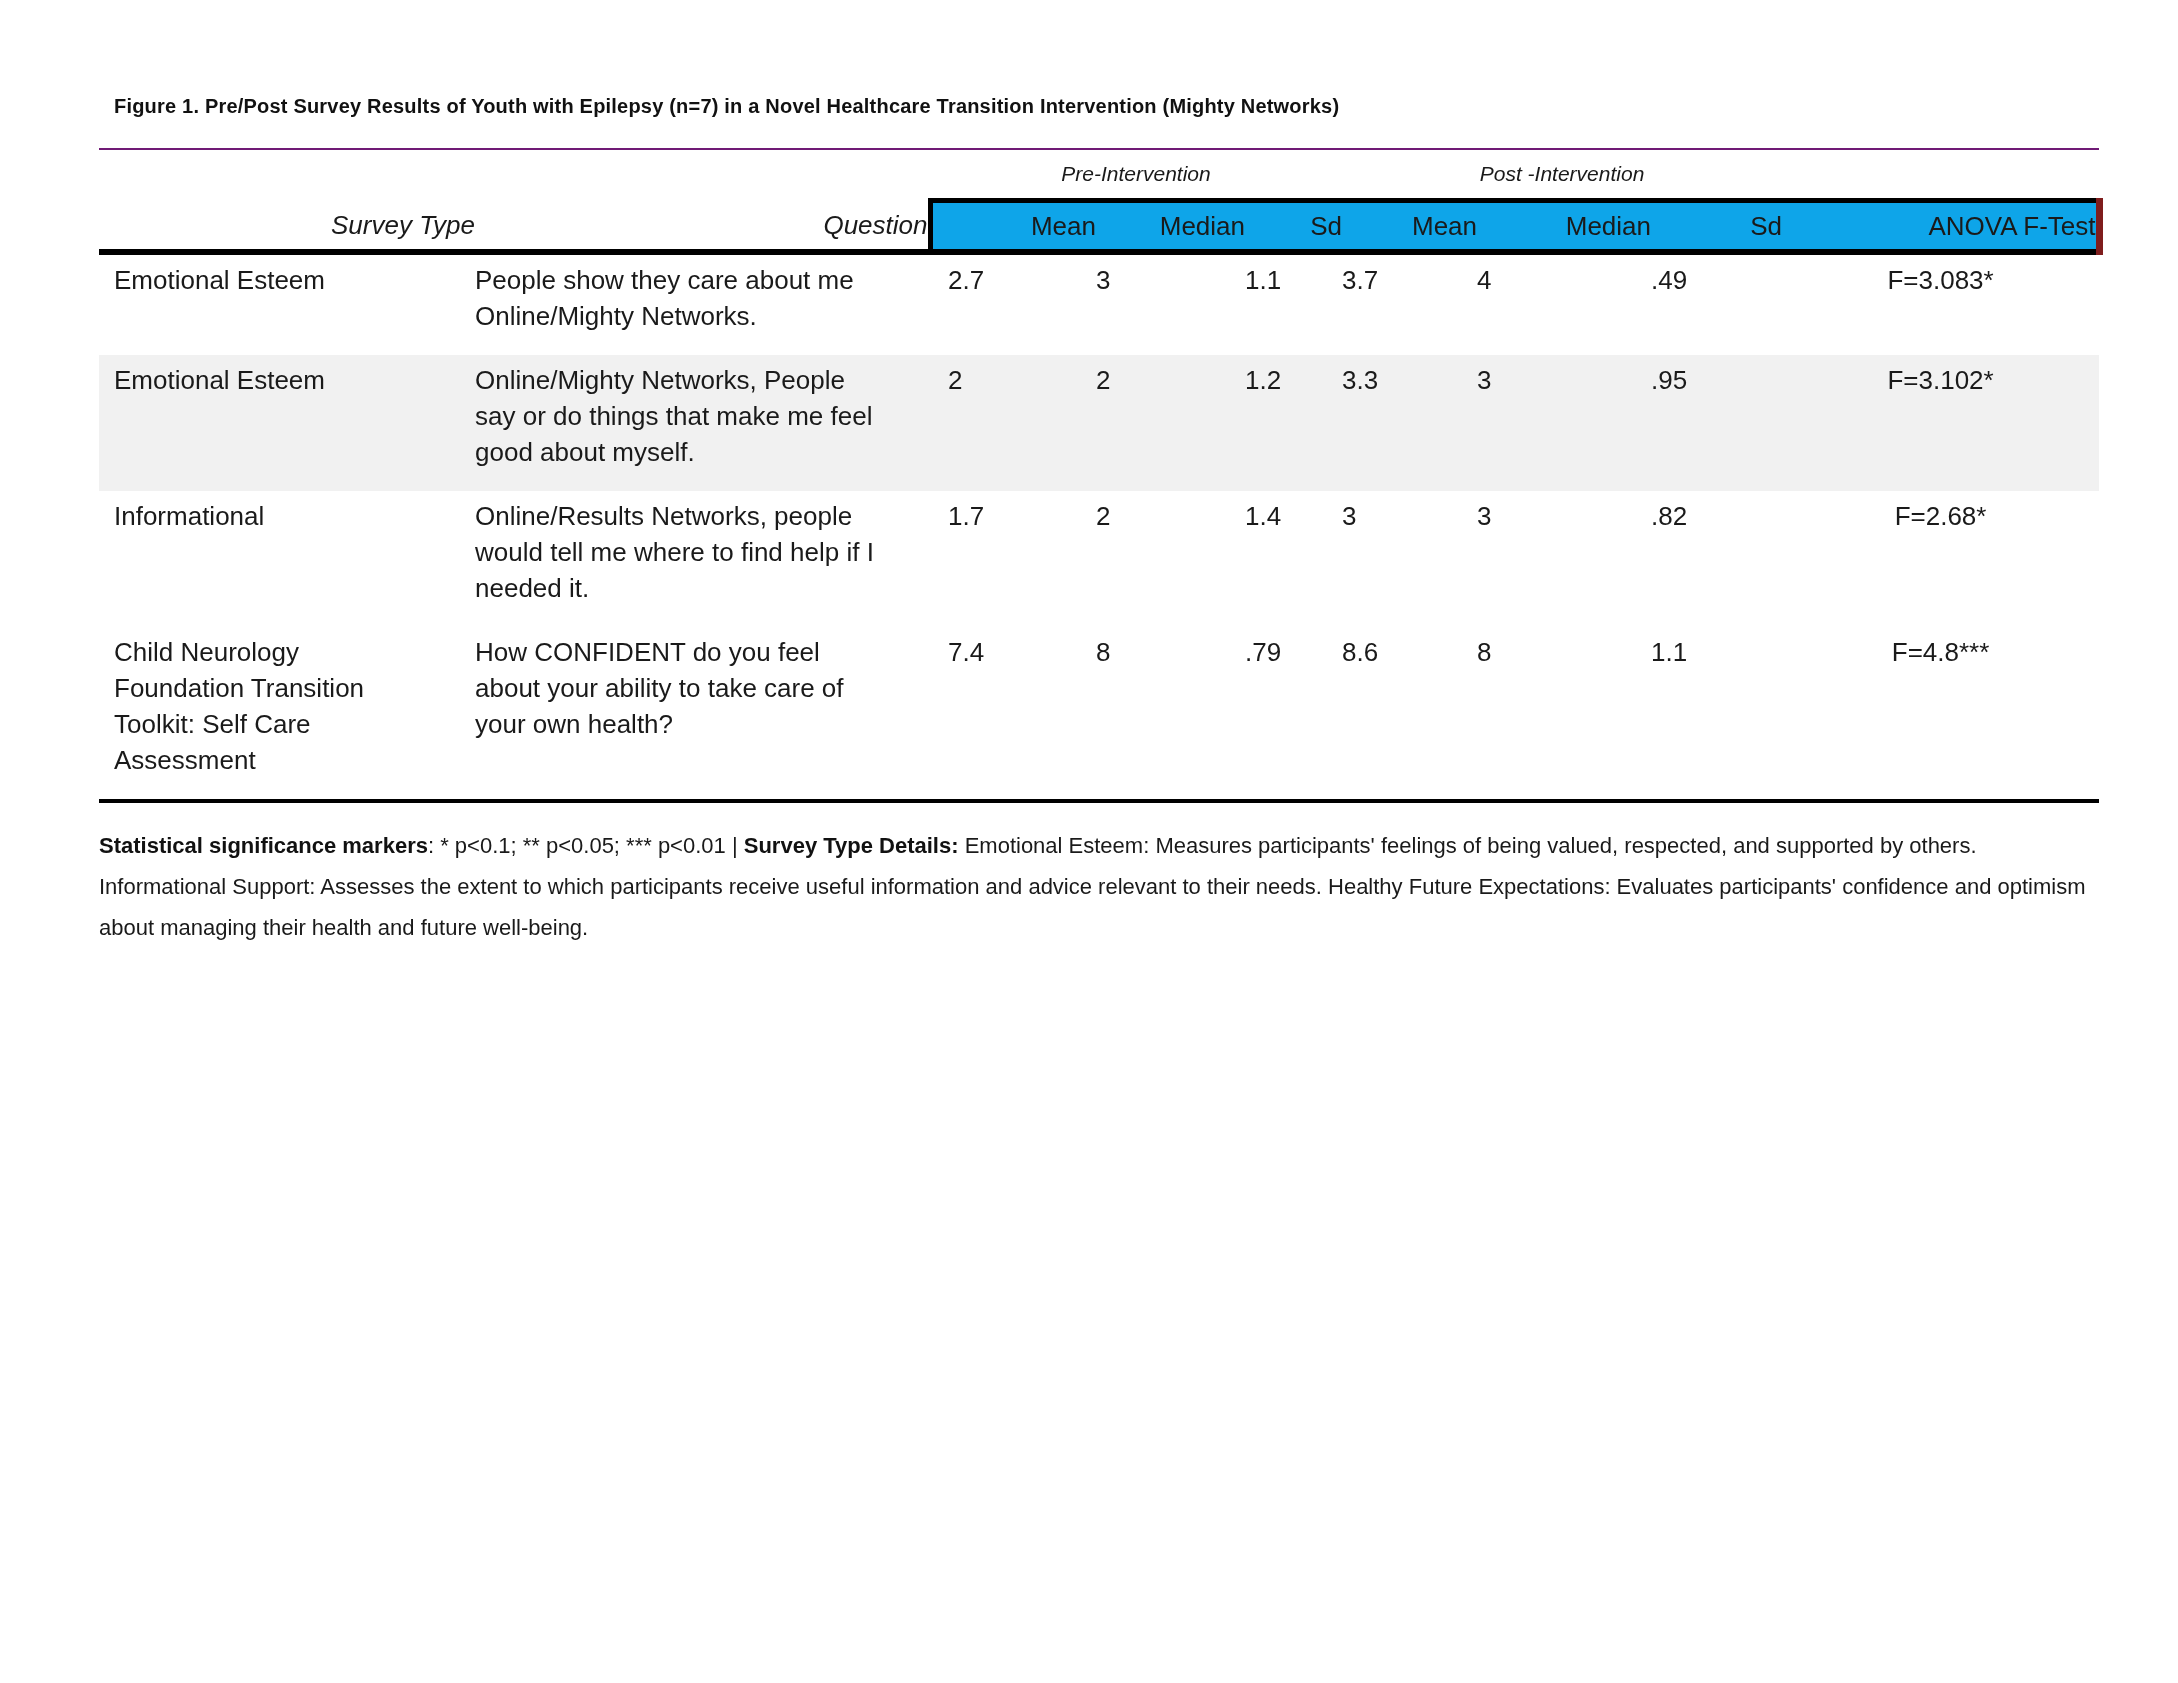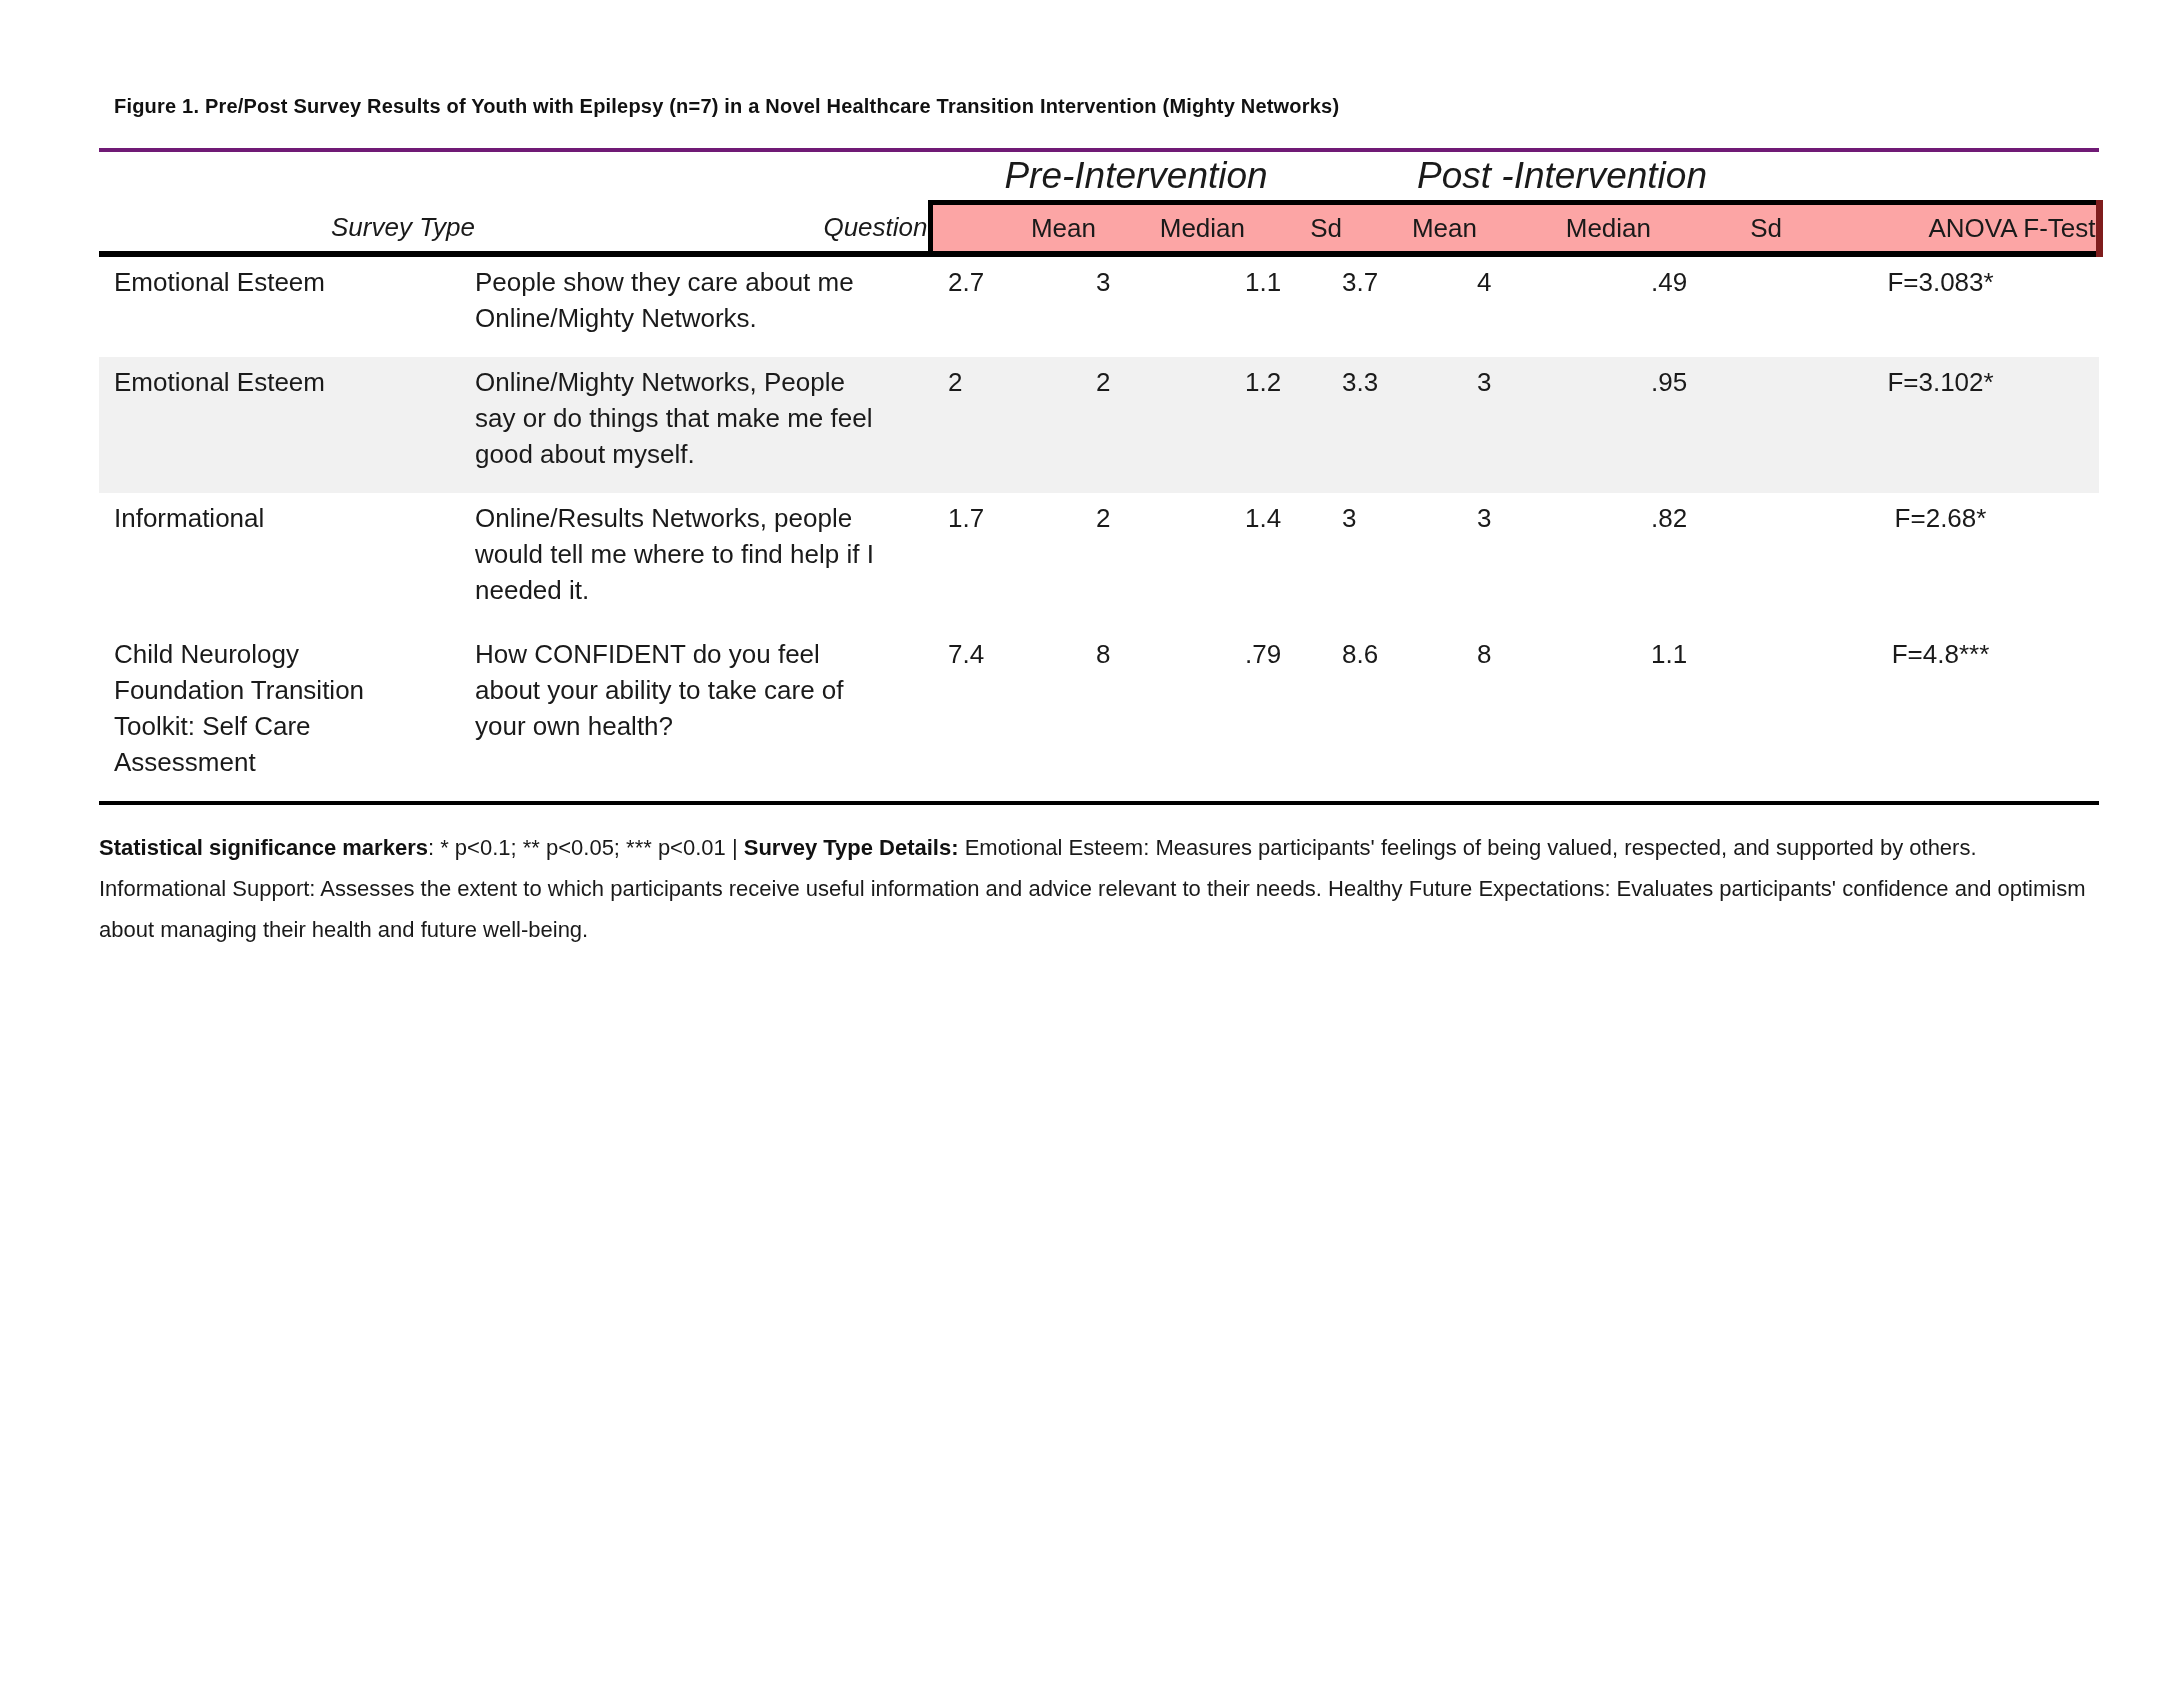--- a/index.html
+++ b/index.html
@@ -29,43 +29,43 @@
   table.results {
     width: 2000px;
     border-collapse: collapse;
     table-layout: fixed;
     font-size: 26px;
     line-height: 36px;
     color: #1a1a1a;
   }
   
   tr.group-row th {
-    border-top: 4px solid #701a75;
+    border-top: 2px solid #701a75;
     font-weight: 400;
     font-style: italic;
-    font-size: 37px;
+    font-size: 21px;
     text-align: center;
     height: 48px;
     vertical-align: middle;
     padding: 0;
   }
   
   tr.col-row th {
     font-weight: 400;
     text-align: right;
     vertical-align: middle;
     height: 46px;
     padding: 0;
     border-bottom: 6px solid #000;
   }
   tr.col-row th.it {
     font-style: italic;
   }
   tr.col-row th.box {
-    background: #fca5a5;
+    background: #0ea5e9;
     border-top: 5px solid #000;
   }
   tr.col-row th.box-first { border-left: 5px solid #000; }
   tr.col-row th.box-last  { border-right: 7px solid #7f1d1d; }
   
   tbody td {
     vertical-align: top;
     padding: 7px 0 21px 0;
   }
   tbody tr.striped td { background: #f1f1f1; }

